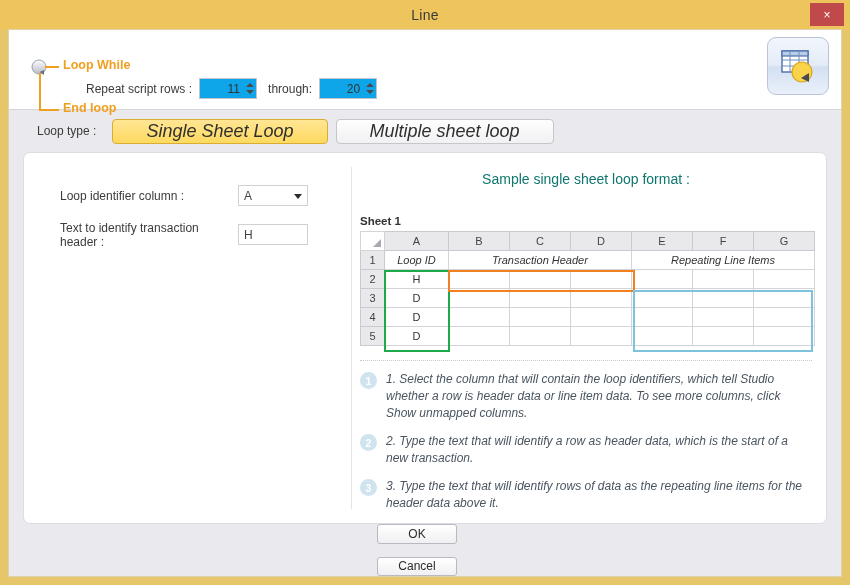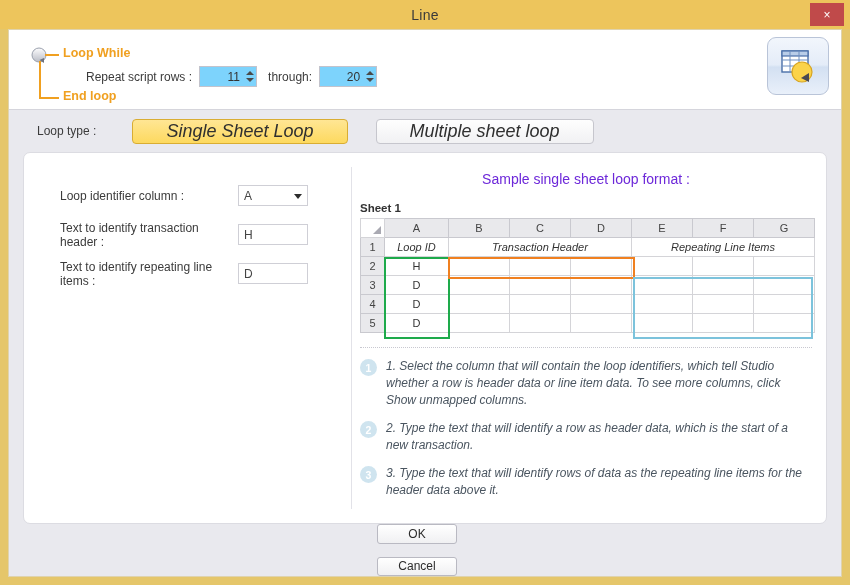--- a/index.html
+++ b/index.html
@@ -43,21 +43,21 @@
   }
 
   
   .loop-panel {
     height: 80px; min-height: 80px;
     background: #ffffff;
     border-bottom: 1px solid #d5d5dc;
     position: relative;
   }
   .tree {
-    position: absolute; left: 22px; top: 12px;
+    position: absolute; left: 22px; top: 24px;
     width: 420px; height: 64px;
   }
   .loop-icon {
     position: absolute; left: 0; top: 5px;
     width: 17px; height: 17px;
   }
   .tree-line-v {
     position: absolute; left: 8px; top: 19px;
     width: 2px; height: 38px; background: #f0a020;
   }
@@ -78,21 +78,21 @@
     font-size: 12.5px; font-weight: bold; color: #f0a020;
   }
   .repeat-row {
     position: absolute; left: 55px; top: 24px;
     display: flex; align-items: center; gap: 7px;
   }
   .repeat-lbl { font-size: 12px; color: #3b3b3b; }
   .through-lbl { font-size: 12px; color: #3b3b3b; margin-left: 4px; }
   .spinbox {
     width: 58px; height: 21px;
-    border: 1px solid #c3c3cc; background: #7dd3fc;
+    border: 1px solid #c3c3cc; background: #0ea5e9;
     display: flex; align-items: center;
     position: relative;
   }
   .spinbox .val {
     flex: 1; text-align: right; padding-right: 4px;
     font-size: 12px; color: #333;
   }
   .spin-arrows {
     width: 12px; height: 19px;
     display: flex; flex-direction: column; align-items: center;
@@ -112,21 +112,21 @@
     width: 62px; height: 58px;
     border: 1px solid #b9c4d8; border-radius: 9px;
     background: linear-gradient(180deg,#f2f6fc 0%,#e4ecf8 48%,#d3e0f2 52%,#e9f0fa 100%);
     display: flex; align-items: center; justify-content: center;
   }
 
   
   .tabrow {
     height: 42px; min-height: 42px;
     display: flex; align-items: center;
-    padding-left: 28px; gap: 28px;
+    padding-left: 28px; gap: 8px;
     background: #e9e9ee;
   }
   .tabrow-label { font-size: 12px; color: #3b3b3b; margin-right: 8px; }
   .tabbtn {
     height: 25px; padding: 0 33px;
     border-radius: 4px; font-size: 18px; color: #2f2f2f;
     display: flex; align-items: center; justify-content: center;
     cursor: pointer;
     font-style: italic;
   }
@@ -184,22 +184,22 @@
     padding: 0 5px; font-size: 12px; color: #444;
   }
   .vdivider {
     position: absolute; left: 327px; top: 14px; bottom: 14px;
     width: 1px; background: #e2e2e8;
   }
   .right-sample {
     flex: 1; padding: 18px 20px 0 24px;
   }
   .sample-title {
-    text-align: center; font-size: 14px; color: #6d28d9;
-    margin-bottom: 15px;
+    text-align: center; font-size: 14px; color: #0f766e;
+    margin-bottom: 28px;
   }
   .sheet-label {
     font-size: 11.5px; font-weight: bold; color: #333;
     margin-bottom: 4px;
   }
 
   
   .sheet-wrap { position: relative; width: 452px; }
   table.sheet {
     border-collapse: collapse; table-layout: fixed; width: 452px;
@@ -369,26 +369,20 @@
             <span>A</span>
             <span class="caret"></span>
           </span>
         </div>
         <div class="form-row">
           <span class="form-label">Text to identify transaction header :</span>
           <span class="textbox">
             <span>H</span>
           </span>
         </div>
-        <div class="form-row">
-          <span class="form-label">Text to identify repeating line items :</span>
-          <span class="textbox">
-            <span>D</span>
-          </span>
-        </div>
       </div>
 
       <div class="vdivider"></div>
 
       <div class="right-sample">
         <div class="sample-title">Sample single sheet loop format :</div>
         <div class="sheet-label">Sheet 1</div>
 
         <div class="sheet-wrap">
           <table class="sheet">

